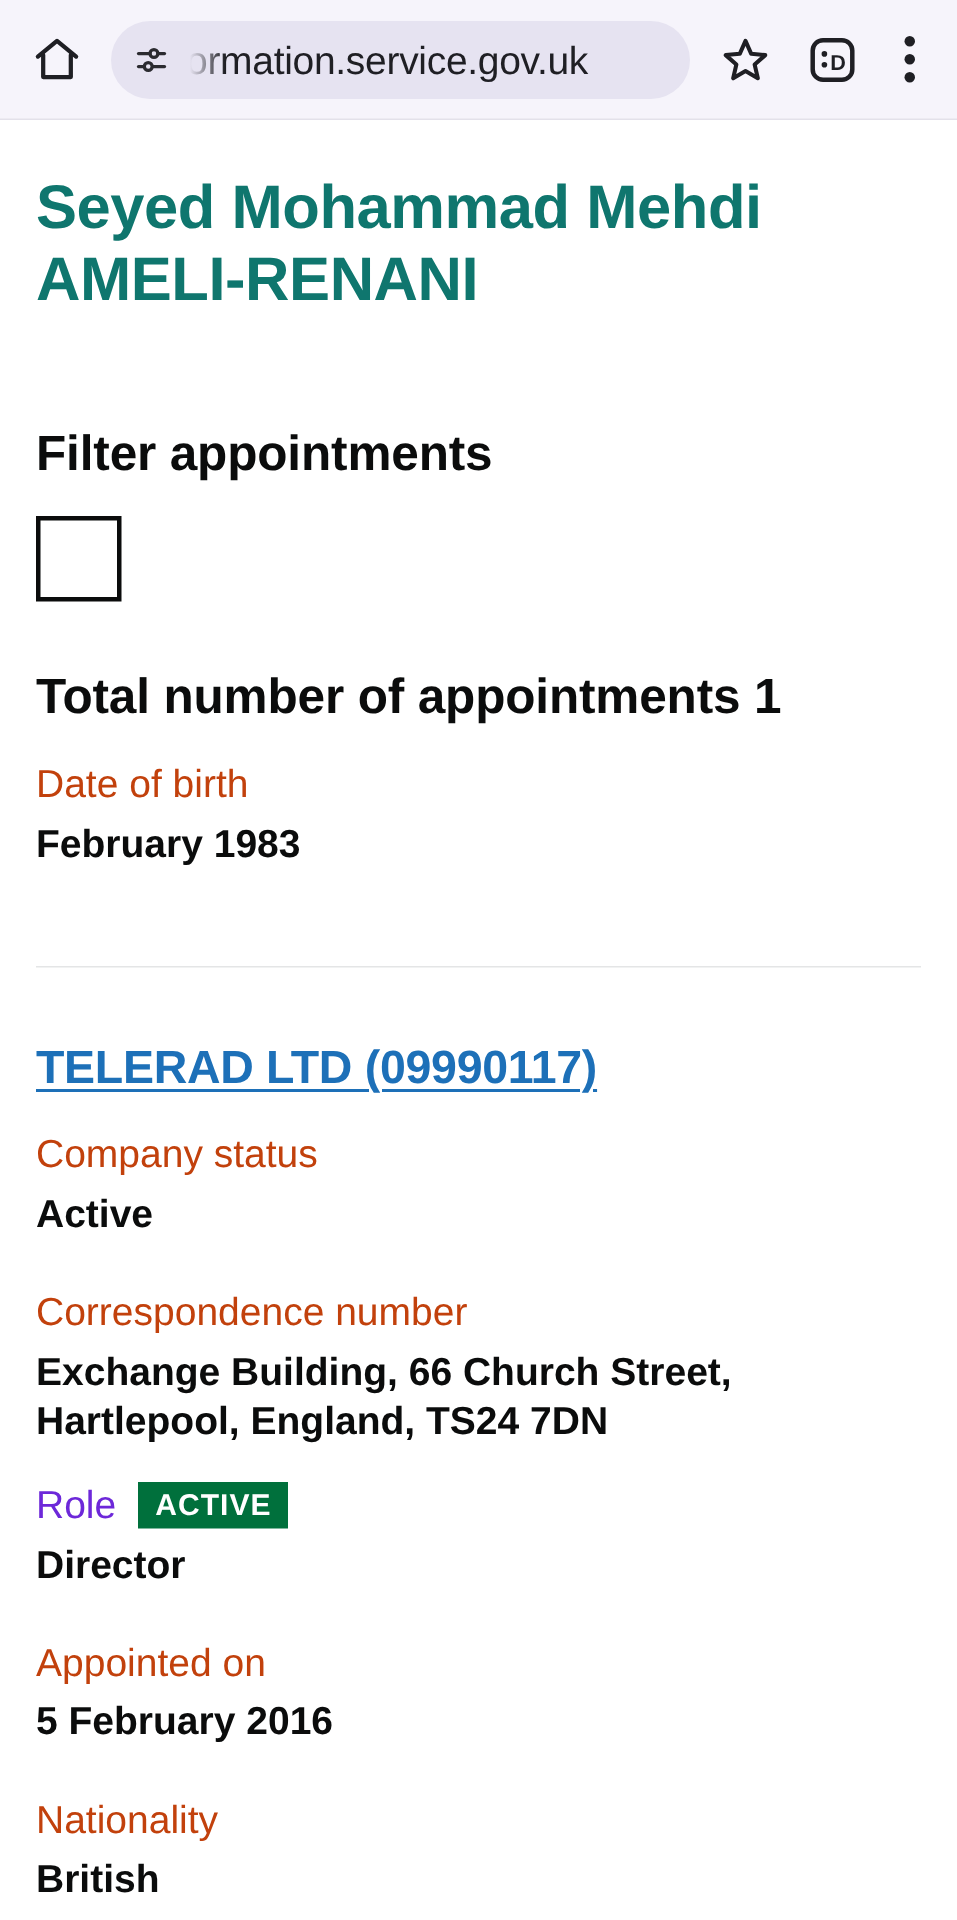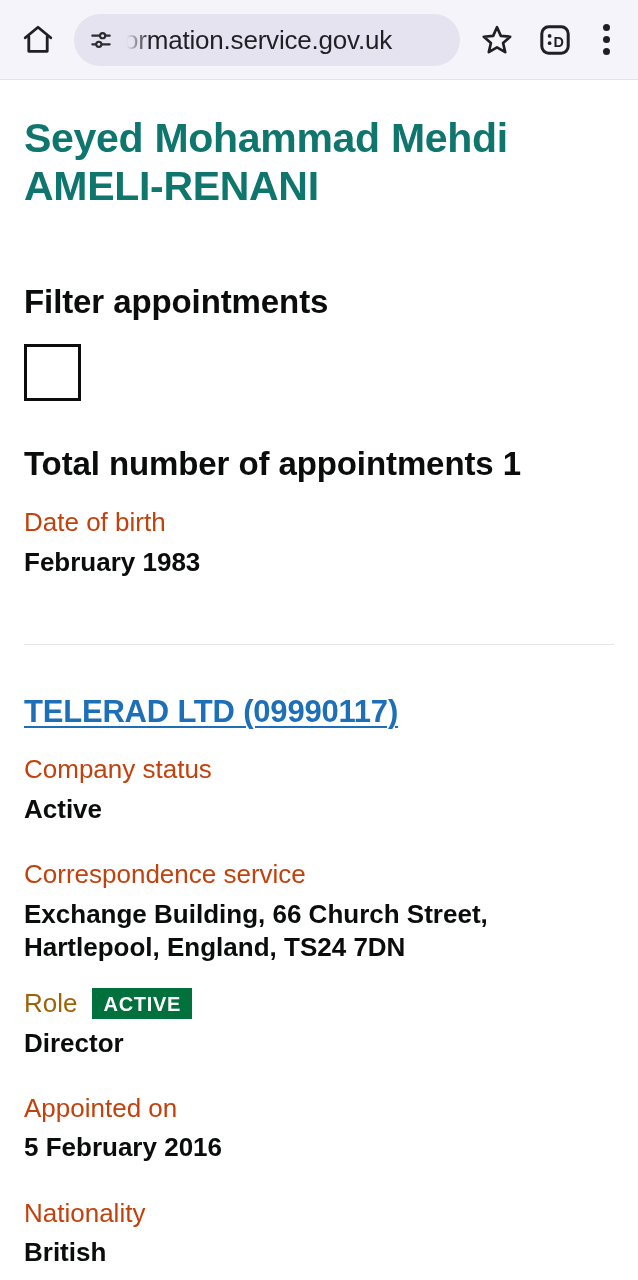--- a/index.html
+++ b/index.html
@@ -184,21 +184,21 @@
   }
 
   .role-line {
     display: flex;
     align-items: center;
     margin-top: 23px;
   }
 
   .role-term {
     font-size: 26px;
-    color: #a16207;
+    color: #6d28d9;
     line-height: 1.25;
   }
 
   .status-badge {
     display: inline-block;
     margin-left: 15px;
     background: #00703c;
     color: #ffffff;
     font-size: 20px;
     font-weight: 700;
@@ -281,21 +281,21 @@
 
     <hr class="divider">
 
     <div class="company-link-wrap">
       <a class="company-link">TELERAD LTD (09990117)</a>
     </div>
 
     <div class="d-term">Company status</div>
     <div class="d-desc">Active</div>
 
-    <div class="d-term gap-lg">Correspondence service</div>
+    <div class="d-term gap-lg">Correspondence number</div>
     <div class="d-desc">Exchange Building, 66 Church Street, Hartlepool, England, TS24 7DN</div>
 
     <div class="role-line">
       <span class="role-term">Role</span>
       <span class="status-badge">ACTIVE</span>
     </div>
     <div class="d-desc">Director</div>
 
     <div class="d-term gap-lg">Appointed on</div>
     <div class="d-desc">5 February 2016</div>

